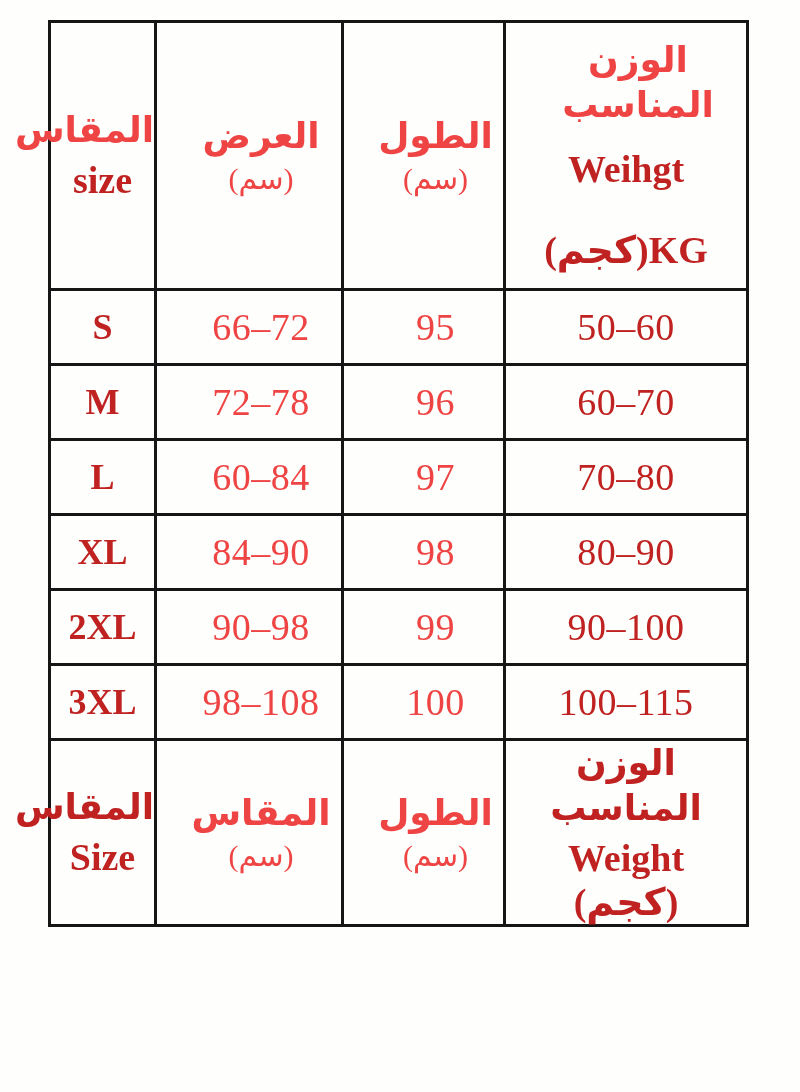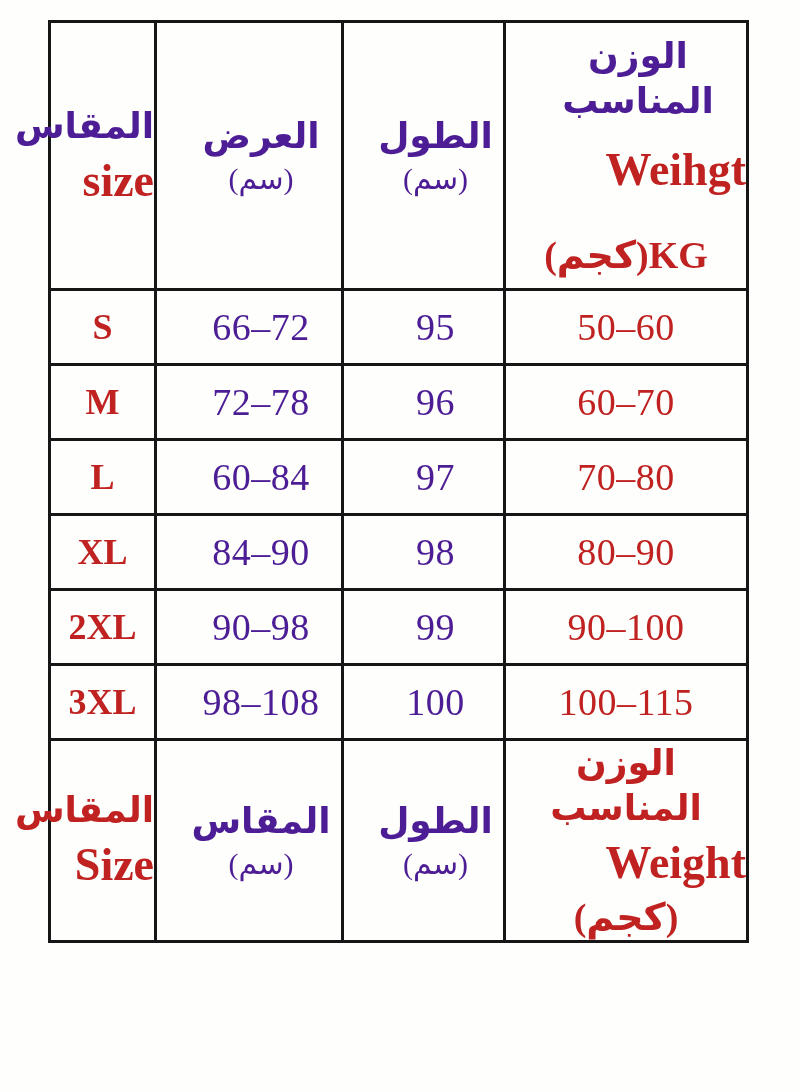--- a/index.html
+++ b/index.html
@@ -23,21 +23,21 @@
     border-collapse: collapse;
     table-layout: fixed;
   }
   table.size-chart td {
     border: 3px solid #161616;
     text-align: center;
     vertical-align: middle;
     padding: 0;
     background: #fefefc;
   }
-  .c-black { color: #4c1d95; padding-left: 24px; }
+  .c-black { color: #ef4444; padding-left: 24px; }
   .c-red   { color: #bf2220; }
 
   tr.hdr1 { height: 268px; }
   tr.hdr2 { height: 175px; }
   tr.datarow { height: 75px; }
 
   .ar-hdr {
     display: block;
     direction: rtl;
     font-weight: bold;
@@ -48,24 +48,23 @@
     display: block;
     direction: rtl;
     font-weight: normal;
     font-size: 30px;
     line-height: 1.2;
     margin-top: 2px;
   }
   .en-hdr {
     display: block;
     font-weight: bold;
-    font-size: 46px;
+    font-size: 38px;
     line-height: 1.15;
     margin-top: 6px;
-    text-align: right;
   }
   .kg-line {
     display: block;
     direction: rtl;
     font-weight: bold;
     font-size: 38px;
     line-height: 1.15;
     margin-top: 37px;
   }
   .wt-en {
@@ -162,19 +161,19 @@
         <span class="ar-hdr c-black">المقاس</span>
         <span class="ar-unit c-black">(سم)</span>
       </td>
       <td>
         <span class="ar-hdr c-black">الطول</span>
         <span class="ar-unit c-black">(سم)</span>
       </td>
       <td>
         <span class="ar-hdr c-red">الوزن المناسب</span>
         <span class="en-hdr c-red">Weight</span>
-        <span class="kg-line c-red" style="margin-top:6px;">(كجم)</span>
+        <span class="kg-line c-red" style="margin-top:0;">(كجم)</span>
       </td>
     </tr>
 
   </tbody>
     </table>
 </div>
 
 </body></html>

